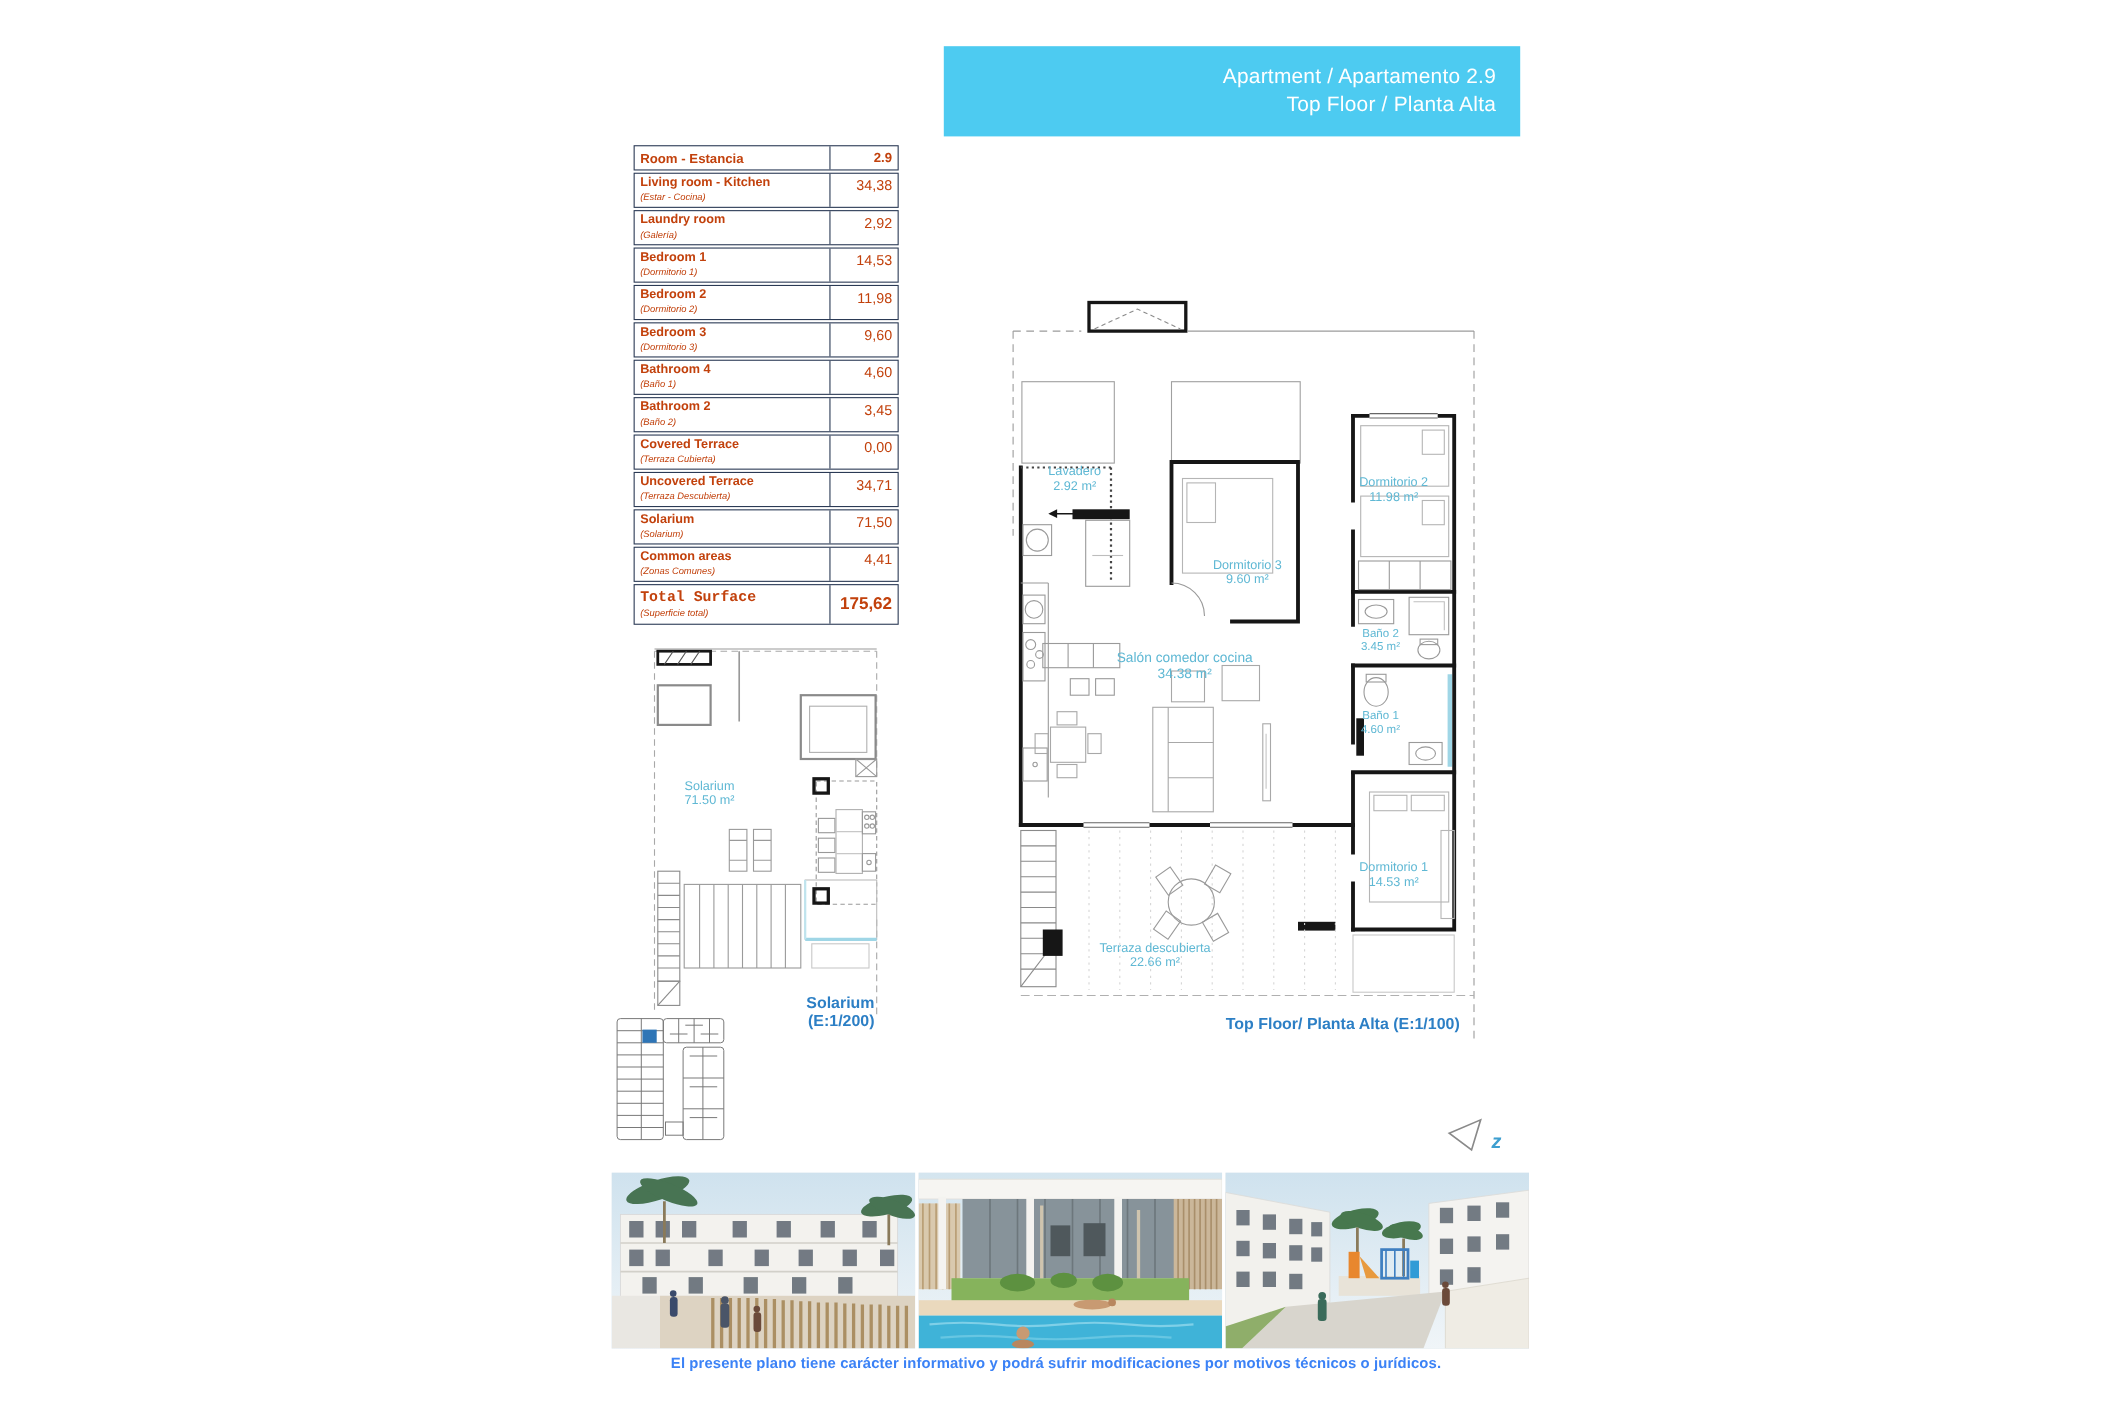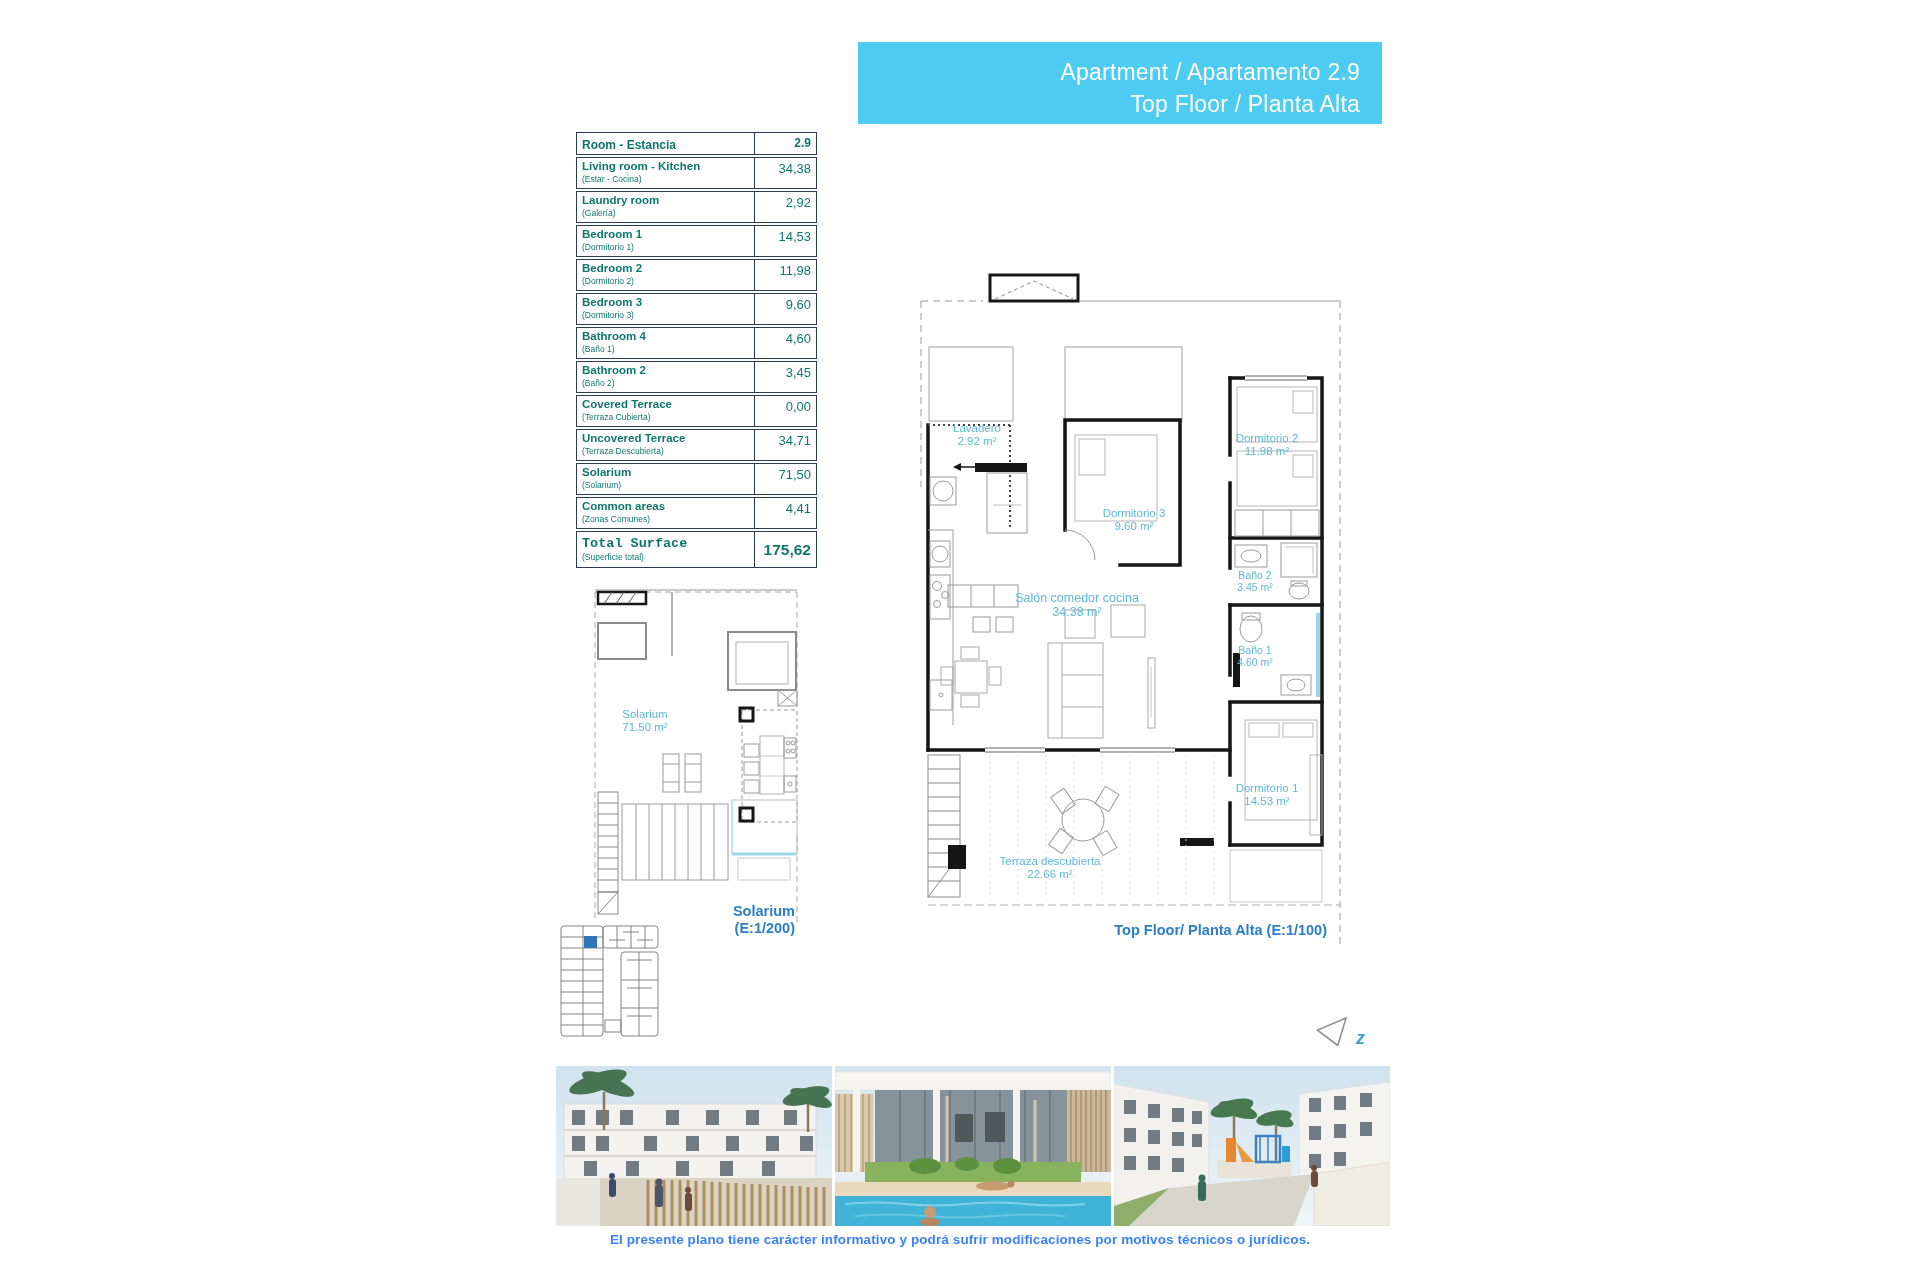--- a/index.html
+++ b/index.html
@@ -5,31 +5,31 @@
   html,body { margin:0; padding:0; background:#ffffff; }
   #page {
     position:relative; width:1920px; height:1280px; background:#ffffff;
     font-family:"Liberation Sans", sans-serif; overflow:hidden;
   }
   
   .banner {
     position:absolute; left:858px; top:42px; width:524px; height:82px;
     background:#4dcbf1; color:#ffffff; text-align:right;
     padding:15px 22px 0 0; box-sizing:border-box;
-    font-size:23px; line-height:1.38; letter-spacing:.2px;
+    font-size:19px; line-height:1.38; letter-spacing:.2px;
   }
   
-  .area-table { position:absolute; left:576px; top:132px; width:241px; color:#0f766e; }
+  .area-table { position:absolute; left:576px; top:132px; width:241px; color:#c2410c; }
   .at-row { display:flex; border:1.3px solid #2b3a55; margin-bottom:2px; background:#fff; min-height:32px; box-sizing:border-box; }
   .at-row.header { min-height:17px; }
   .at-row.total  { min-height:37px; }
   .at-name { flex:1; padding:2px 4px 1px 5px; border-right:1.3px solid #2b3a55; }
   .at-value { width:56px; text-align:right; padding:3px 5px 0 0; font-size:13px; }
   .at-en { font-size:11.5px; font-weight:bold; line-height:1.2; }
-  .at-es { font-size:8.5px; line-height:1.3; }
+  .at-es { font-size:8.5px; line-height:1.3;font-style:italic; }
   .header .at-en, .header .at-value { font-weight:bold; font-size:12px; }
   .total .at-en { font-size:13.5px; padding-top:2px;font-family:Liberation Mono, monospace; }
   .total .at-value { font-size:15.5px; font-weight:bold; padding-top:9px; }
   
   .main-plan    { position:absolute; left:915px; top:255px; }
   .solarium-plan{ position:absolute; left:590px; top:586px; }
   .key-plan     { position:absolute; left:557px; top:922px; }
   .north-arrow  { position:absolute; left:1310px; top:1016px; }
   svg text.room-lbl  { fill:#5fb8d4; font-family:"Liberation Sans",sans-serif; font-size:11.5px; }
   svg text.room-lbl.sm { font-size:10.5px; }

